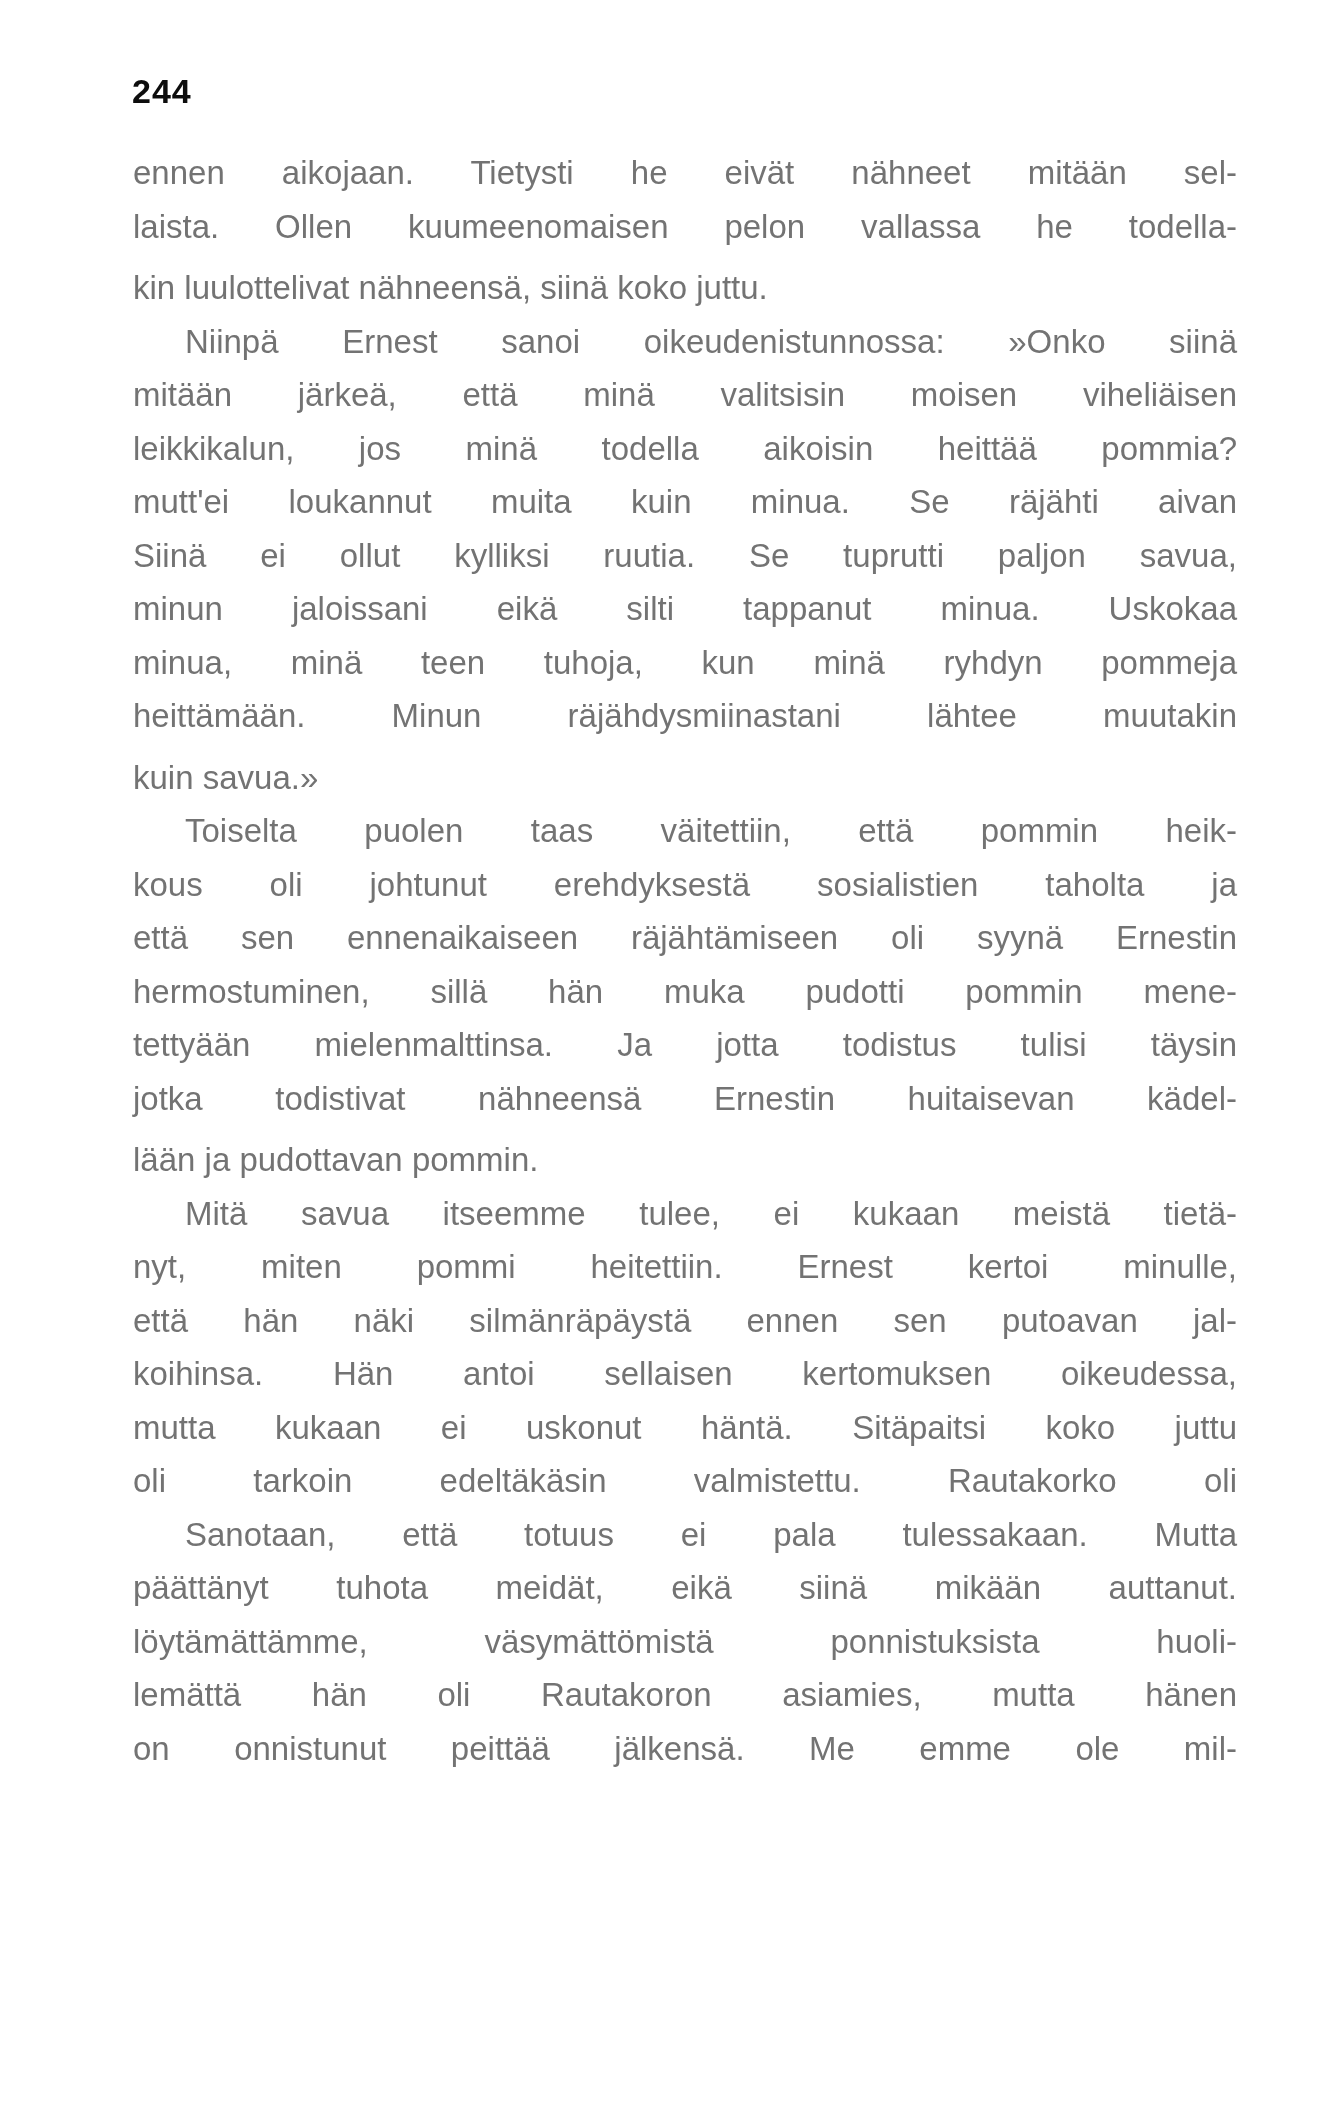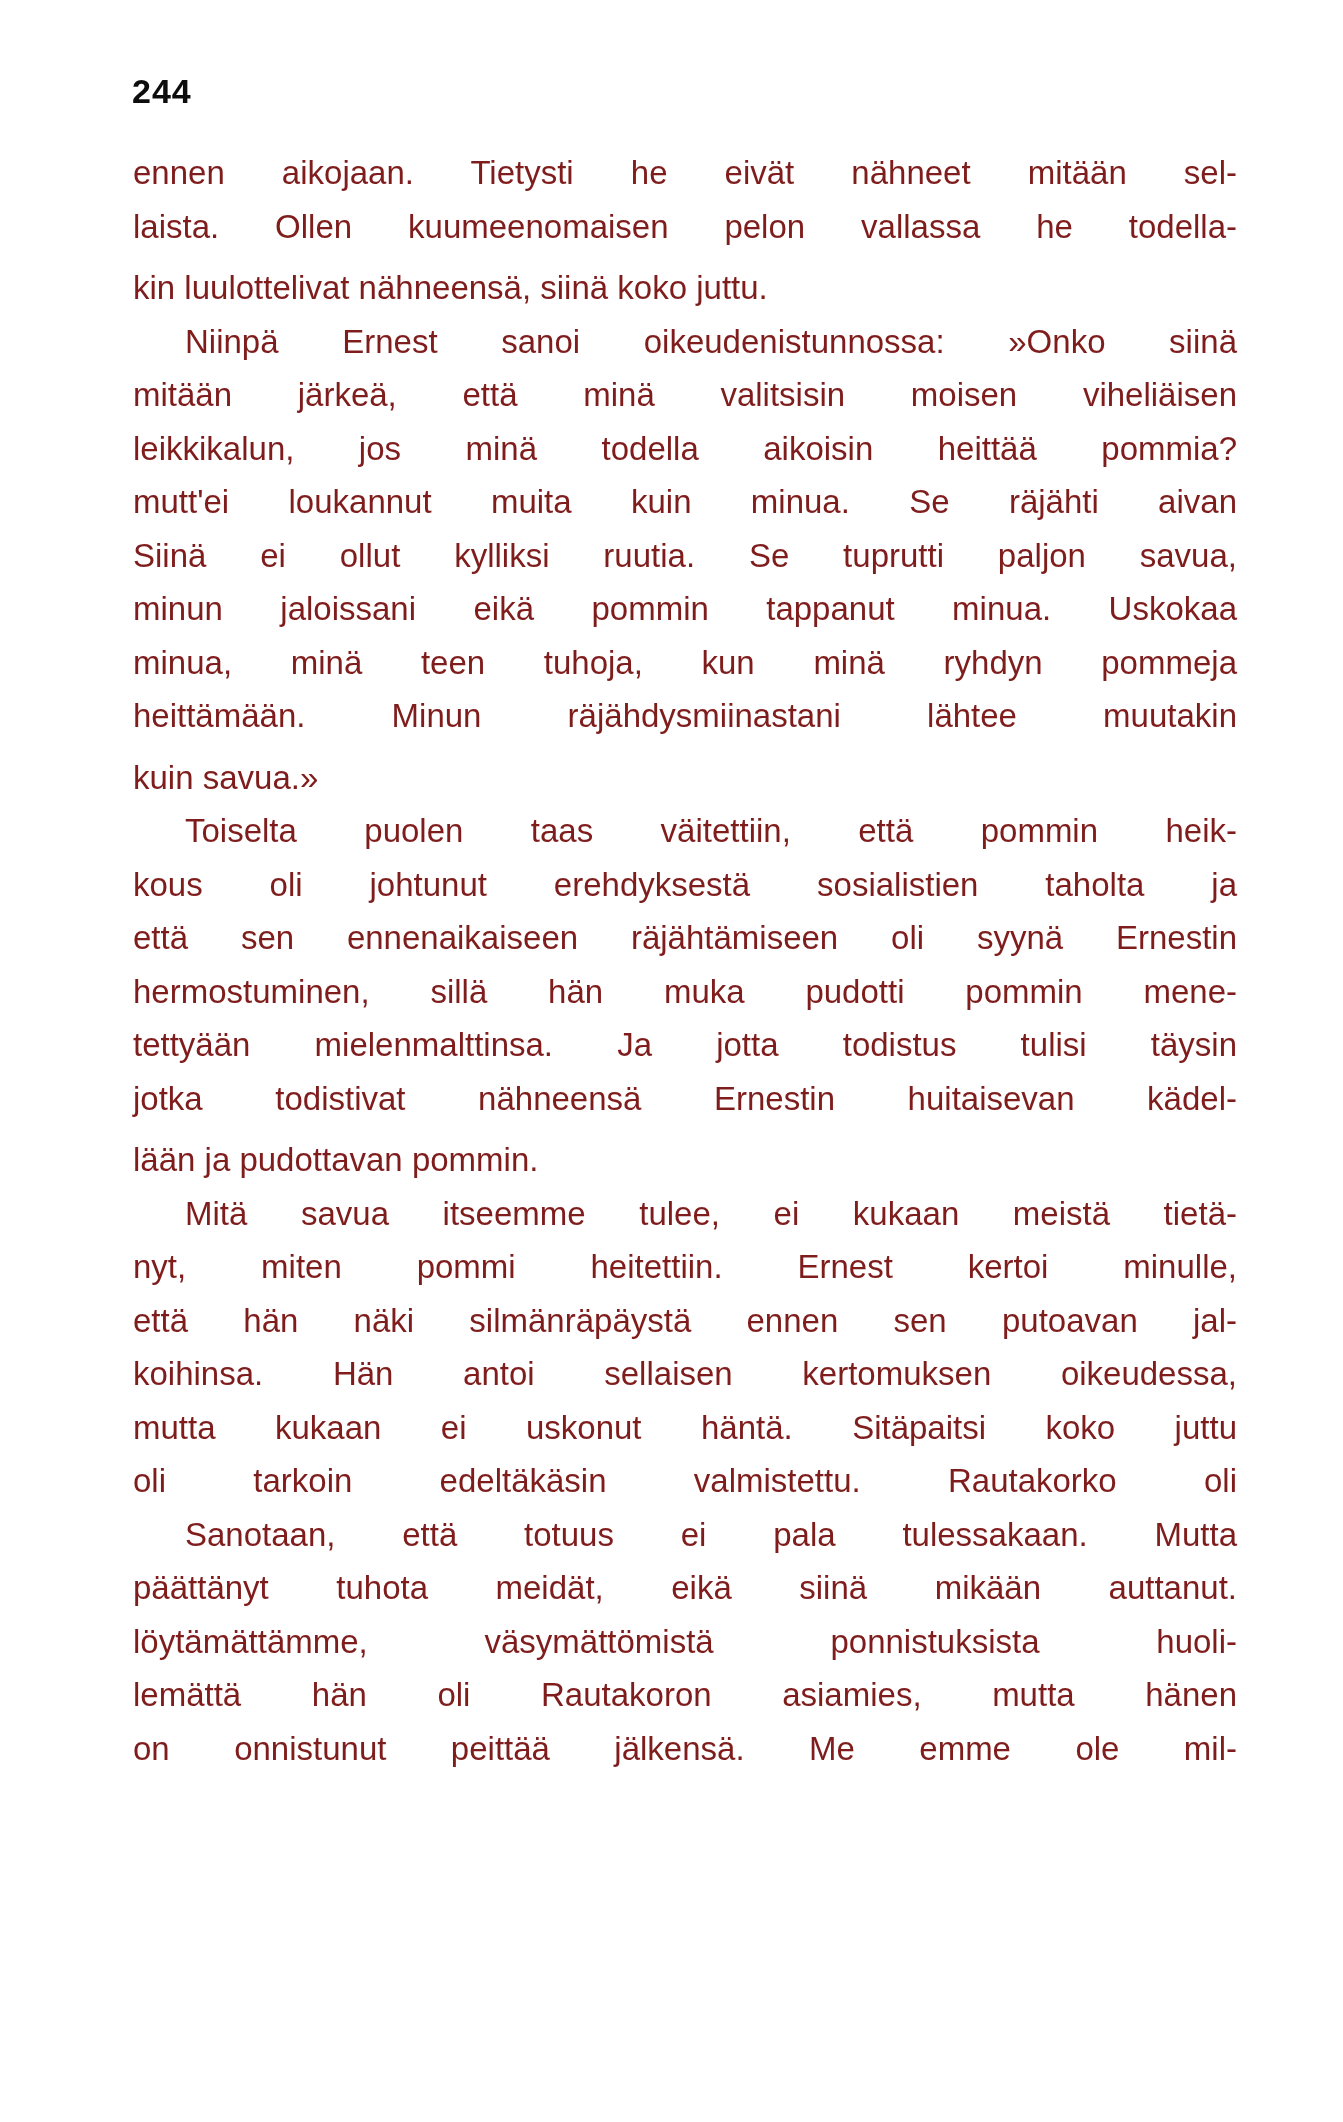--- a/index.html
+++ b/index.html
@@ -30,21 +30,21 @@
     left: 133px;
     top: 146px;
     width: 1104px;
   }
   .line {
     font-size: 33px;
     line-height: 53.5px;
     white-space: normal;
     text-align: justify;
     text-align-last: justify;
-    color: #7f1d1d;
+    color: #737373;
   }
   .line.flush {
     text-align: left;
     text-align-last: left;
     margin-top: 8px;
   }
   .line.indent {
     text-indent: 52px;
   }
 </style>
@@ -55,21 +55,21 @@
   <div class="page-number">244</div>
   <div class="text-block">
       <div class="line">ennen aikojaan. Tietysti he eivät nähneet mitään sel-</div>
       <div class="line">laista. Ollen kuumeenomaisen pelon vallassa he todella-</div>
       <div class="line flush">kin luulottelivat nähneensä, siinä koko juttu.</div>
       <div class="line indent">Niinpä Ernest sanoi oikeudenistunnossa: »Onko siinä</div>
       <div class="line">mitään järkeä, että minä valitsisin moisen viheliäisen</div>
       <div class="line">leikkikalun, jos minä todella aikoisin heittää pommia?</div>
       <div class="line">mutt'ei loukannut muita kuin minua. Se räjähti aivan</div>
       <div class="line">Siinä ei ollut kylliksi ruutia. Se tuprutti paljon savua,</div>
-      <div class="line">minun jaloissani eikä pommin tappanut minua. Uskokaa</div>
+      <div class="line">minun jaloissani eikä silti tappanut minua. Uskokaa</div>
       <div class="line">minua, minä teen tuhoja, kun minä ryhdyn pommeja</div>
       <div class="line">heittämään. Minun räjähdysmiinastani lähtee muutakin</div>
       <div class="line flush">kuin savua.»</div>
       <div class="line indent">Toiselta puolen taas väitettiin, että pommin heik-</div>
       <div class="line">kous oli johtunut erehdyksestä sosialistien taholta ja</div>
       <div class="line">että sen ennenaikaiseen räjähtämiseen oli syynä Ernestin</div>
       <div class="line">hermostuminen, sillä hän muka pudotti pommin mene-</div>
       <div class="line">tettyään mielenmalttinsa. Ja jotta todistus tulisi täysin</div>
       <div class="line">jotka todistivat nähneensä Ernestin huitaisevan kädel-</div>
       <div class="line flush">lään ja pudottavan pommin.</div>

